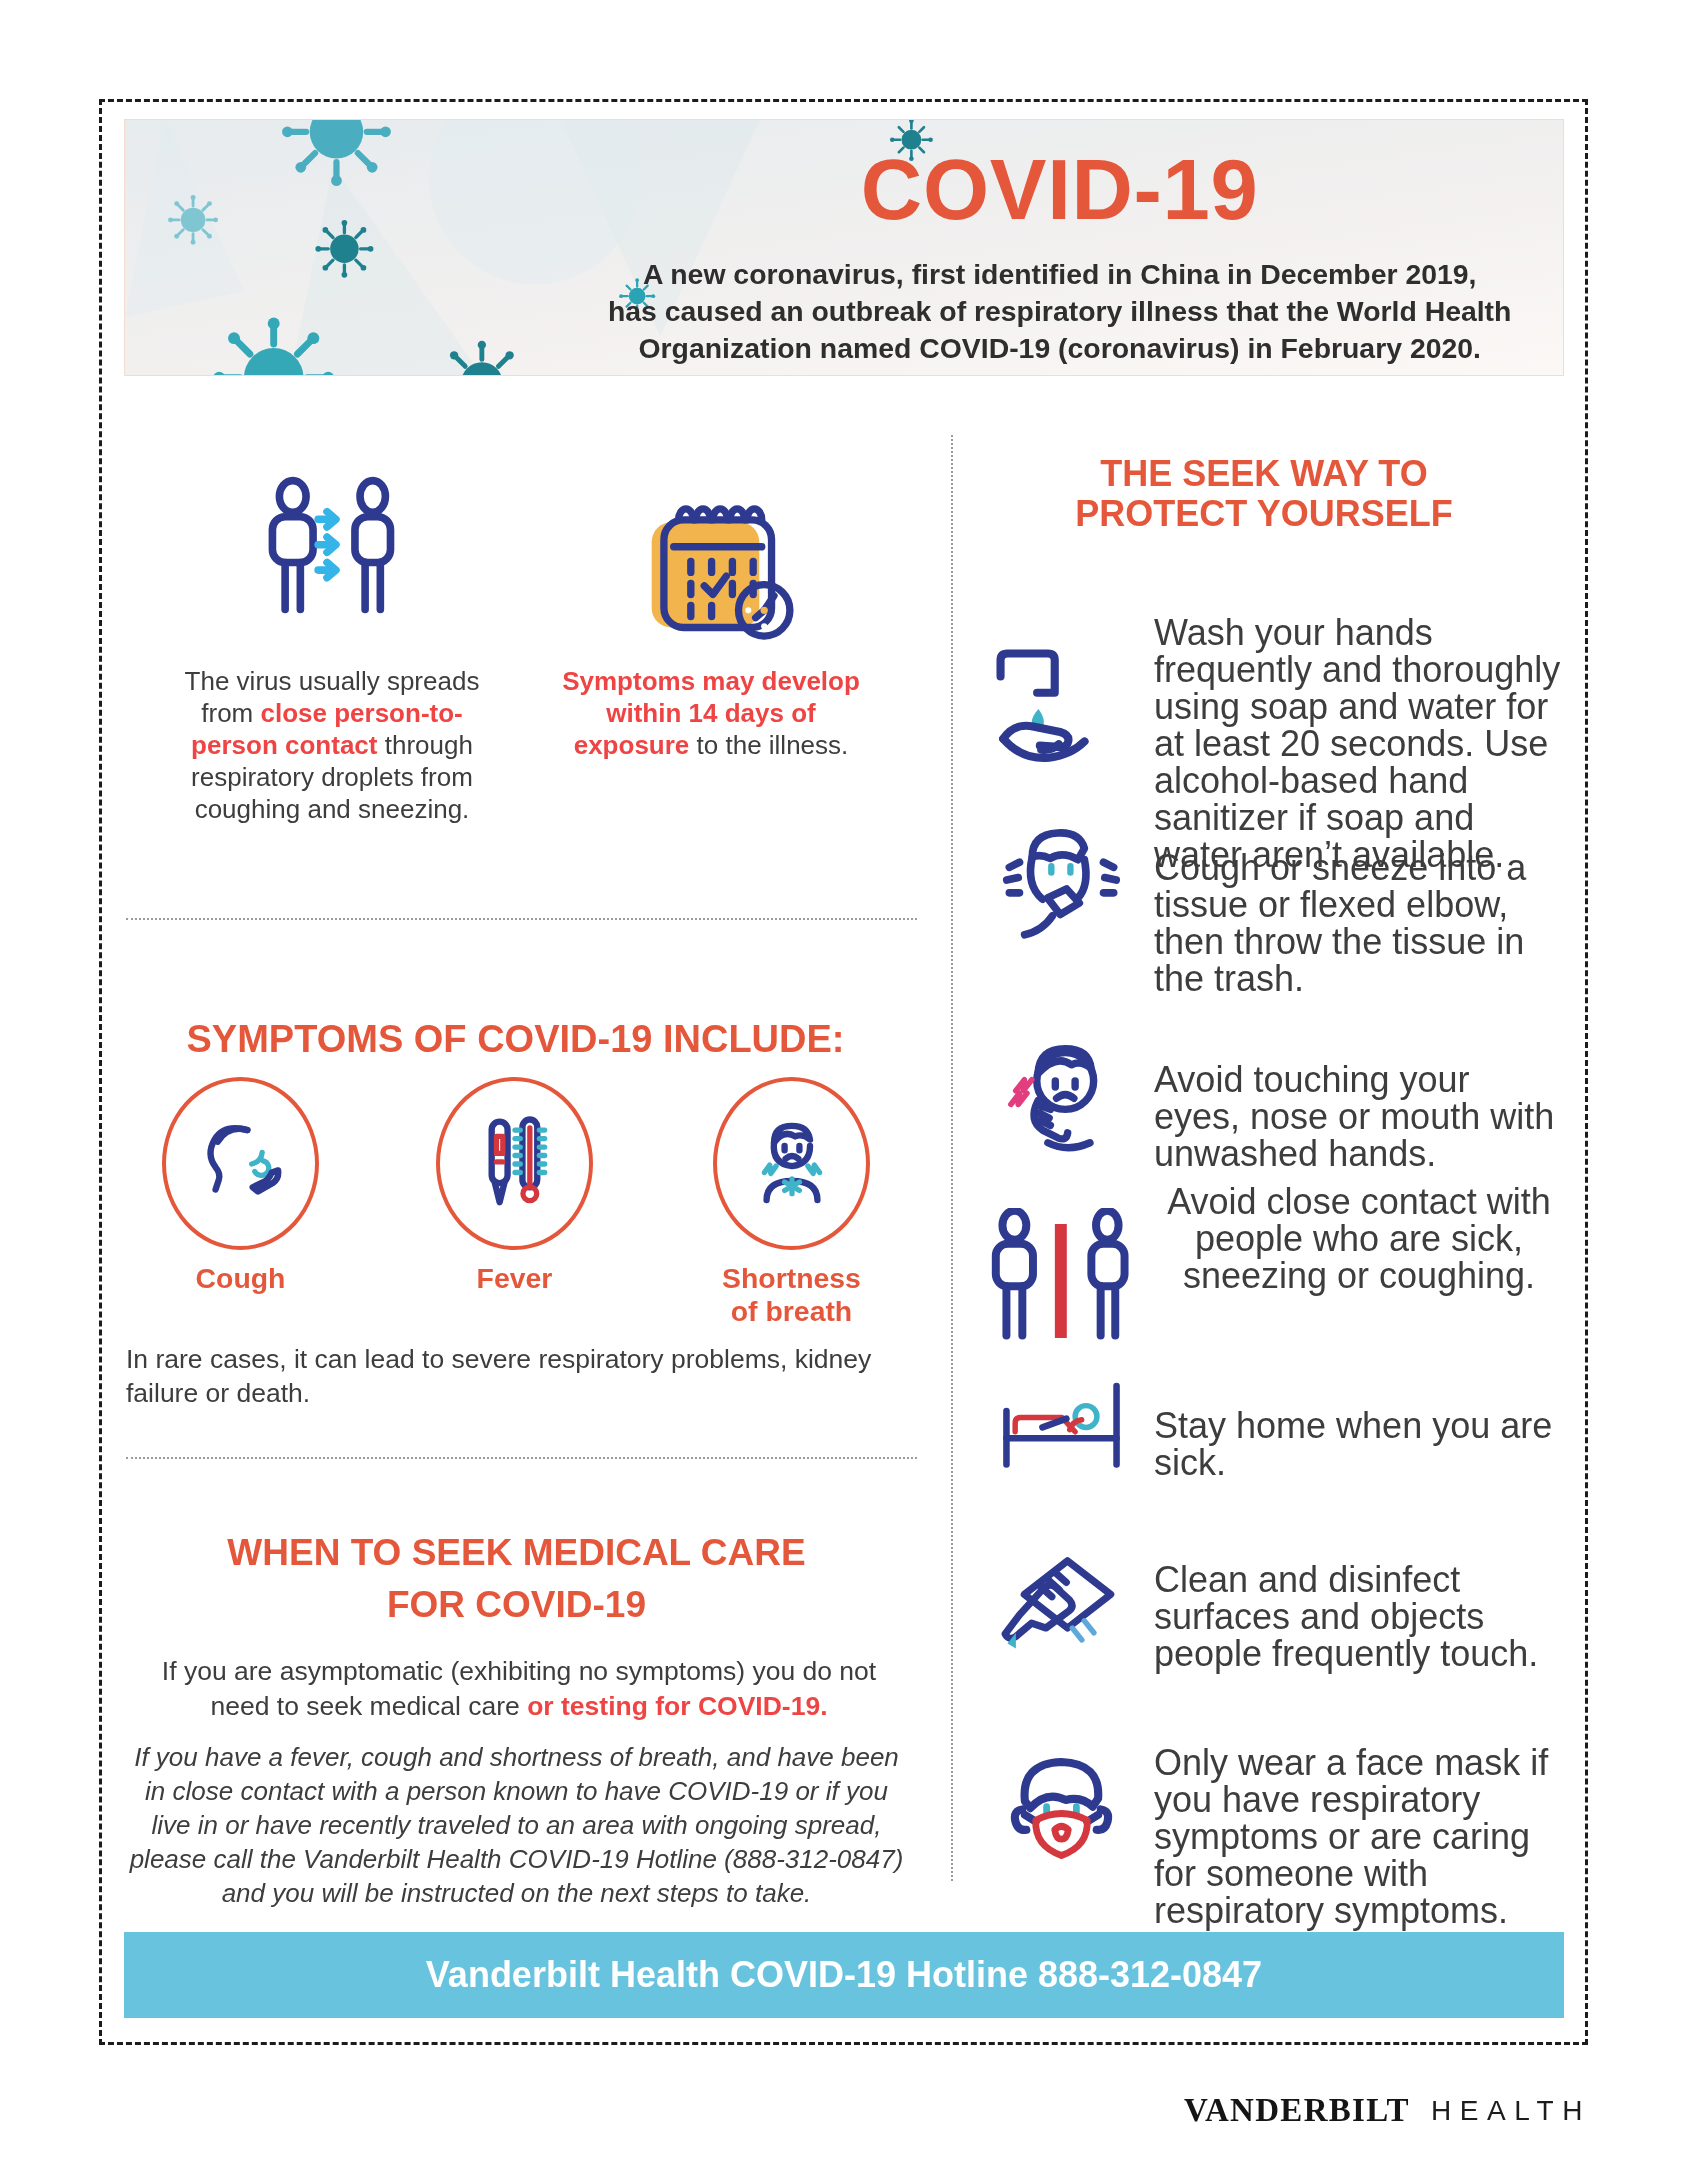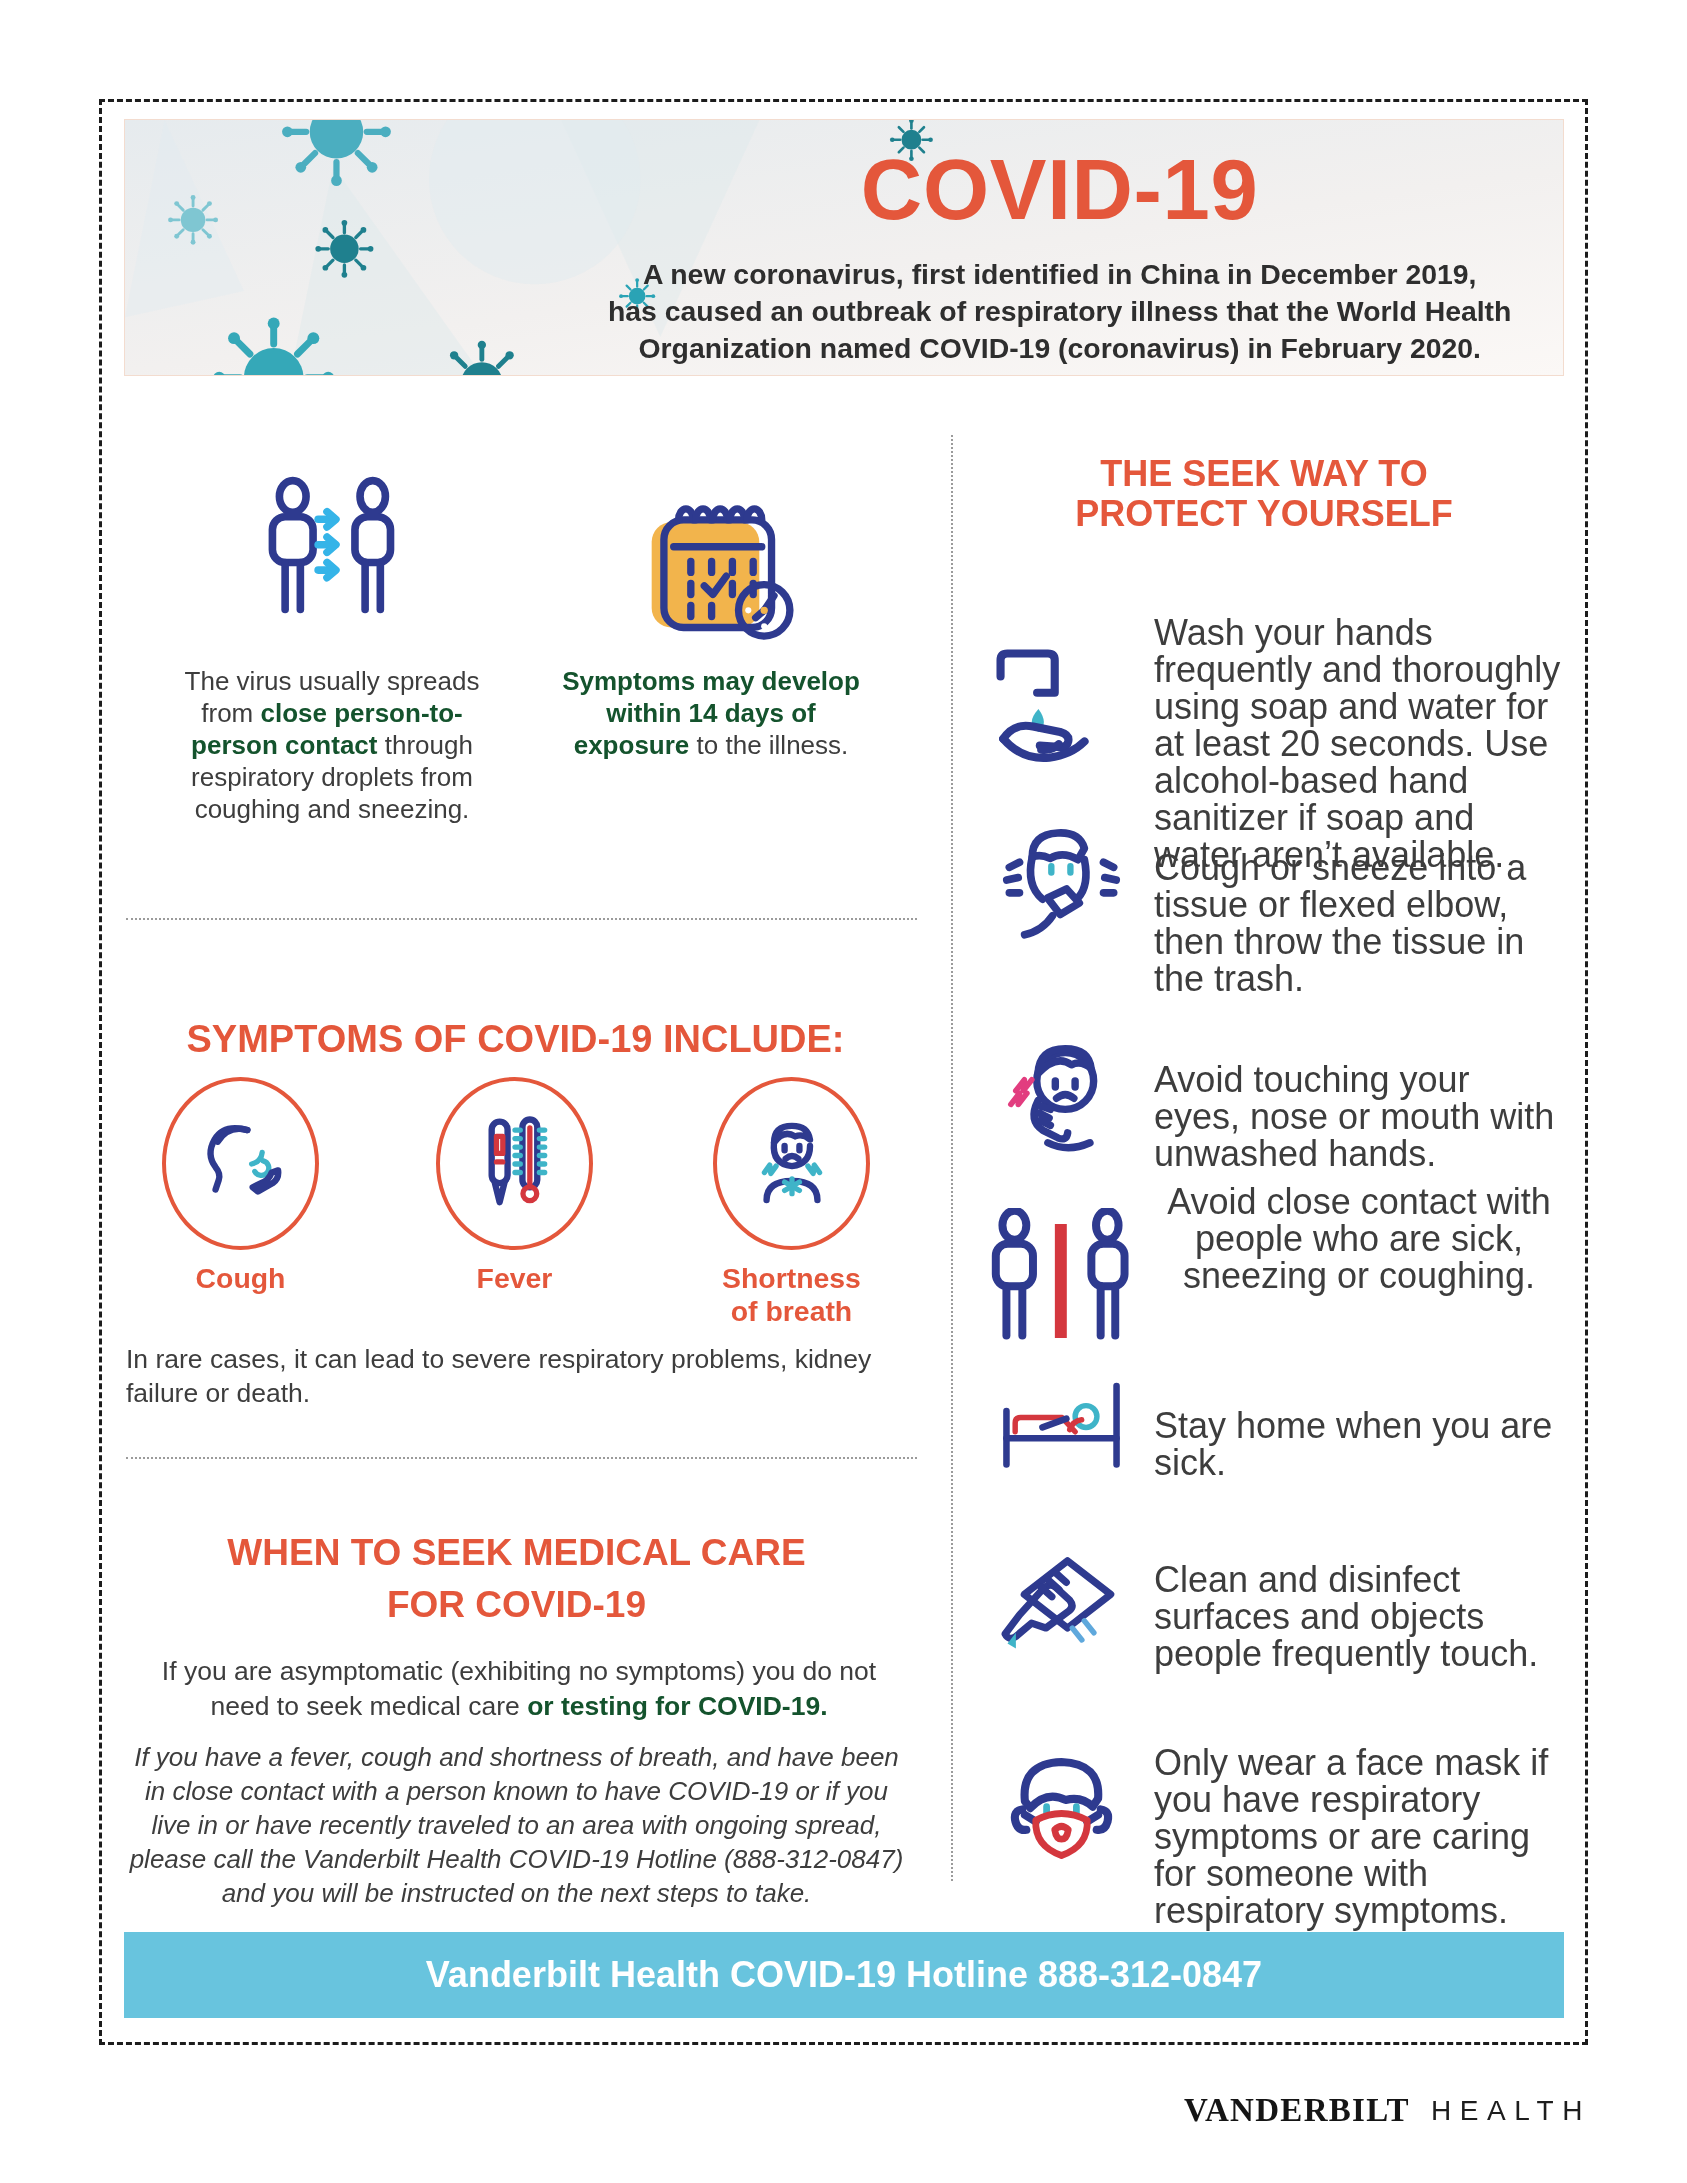--- a/index.html
+++ b/index.html
@@ -14,21 +14,21 @@
   
   .banner { position:absolute; left:124px; top:119px; width:1440px; height:257px;
             background:linear-gradient(172deg,#e6ebee 0%,#f2f0ef 55%,#fbf8f6 100%);
             border:1.3px solid #f3dccf; overflow:hidden;padding-left:8px; }
   .banner-art { position:absolute; left:0; top:0; width:100%; height:100%; }
   .banner-text { position:absolute; left:30%; right:0; top:26.5px; text-align:center; }
   .title { font-size:85px; line-height:1; font-weight:800; color:#E4573B; letter-spacing:0.7px; }
   .subtitle { margin-top:24px; font-size:28.4px; line-height:37px; font-weight:700; color:#2e2e2e; }
 
   
-  .hl { color:#14532d; font-weight:700; }
+  .hl { color:#ef4444; font-weight:700; }
   .sec-h { position:absolute; text-align:center; font-weight:800; color:#E4573B; }
 
   
   .spread-icon   { position:absolute; left:261px; top:471px; width:146px; height:155px; }
   .calendar-icon { position:absolute; left:637px; top:488px; width:159px; height:153px; }
   .t-spread { position:absolute; left:173px; top:665px; width:318px; text-align:center;
               font-size:26px; line-height:32px; }
   .t-incub  { position:absolute; left:559px; top:665px; width:304px; text-align:center;
               font-size:26px; line-height:32px; }
 

